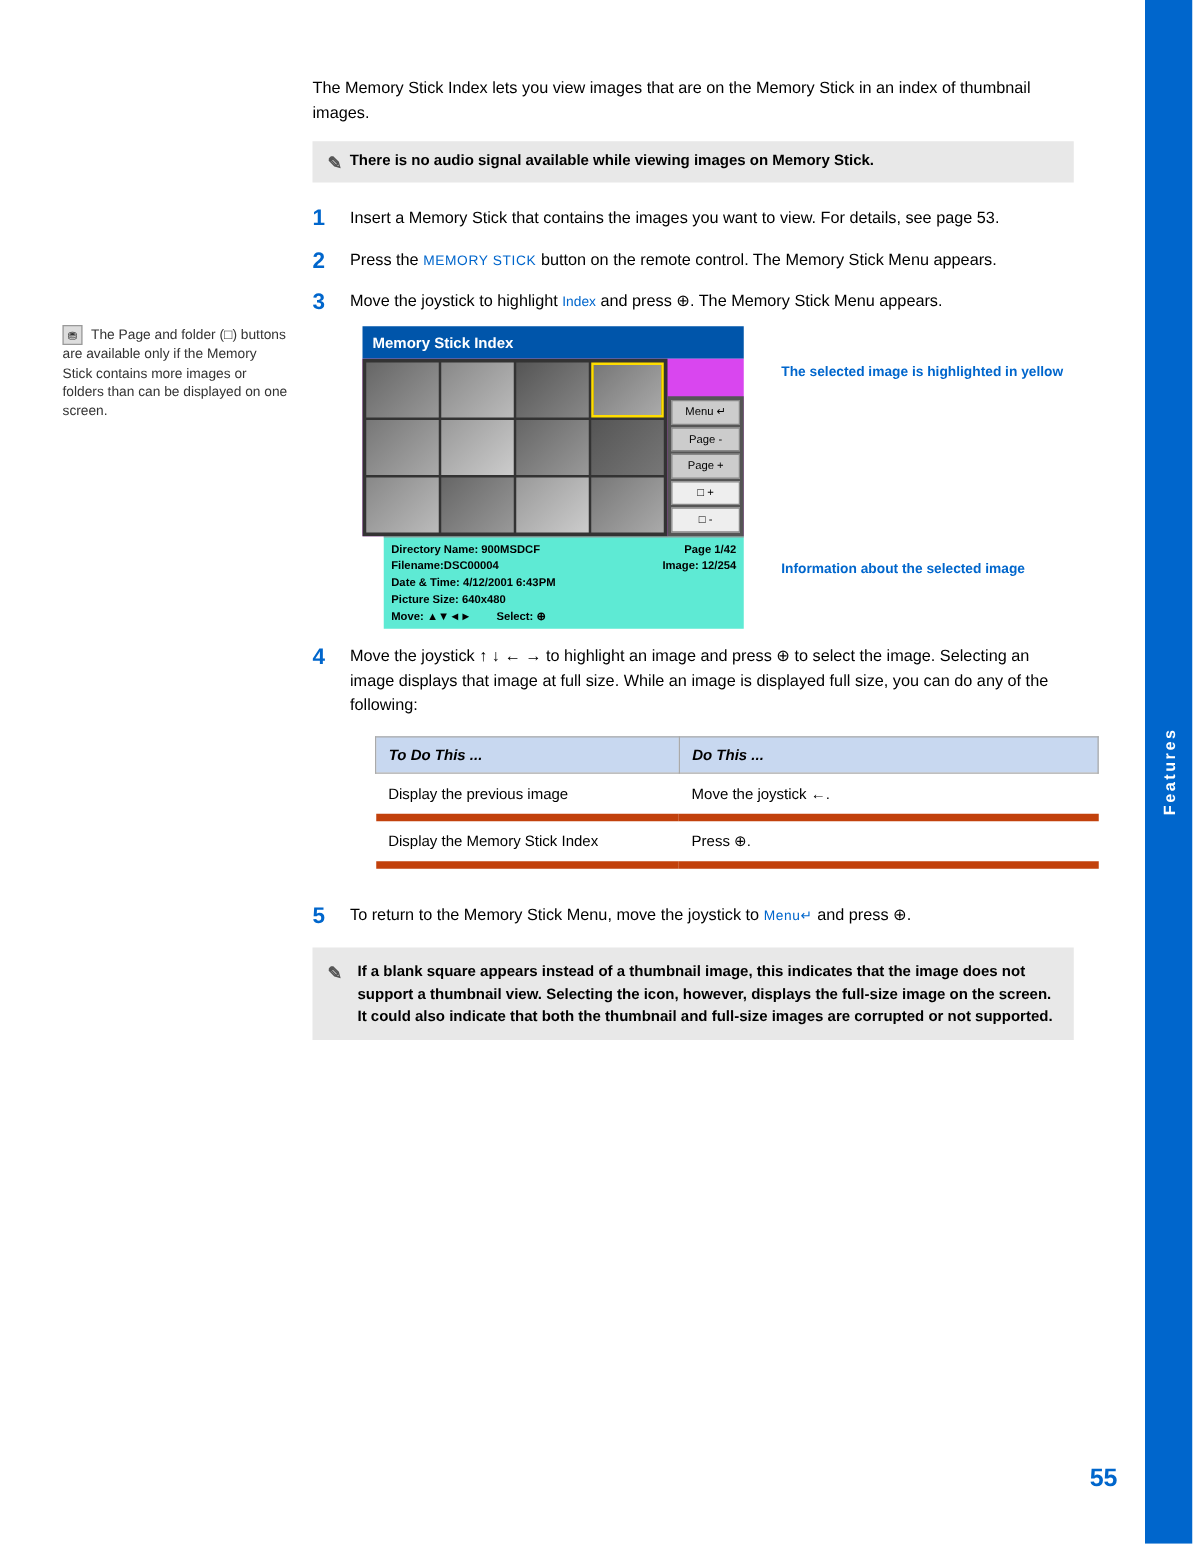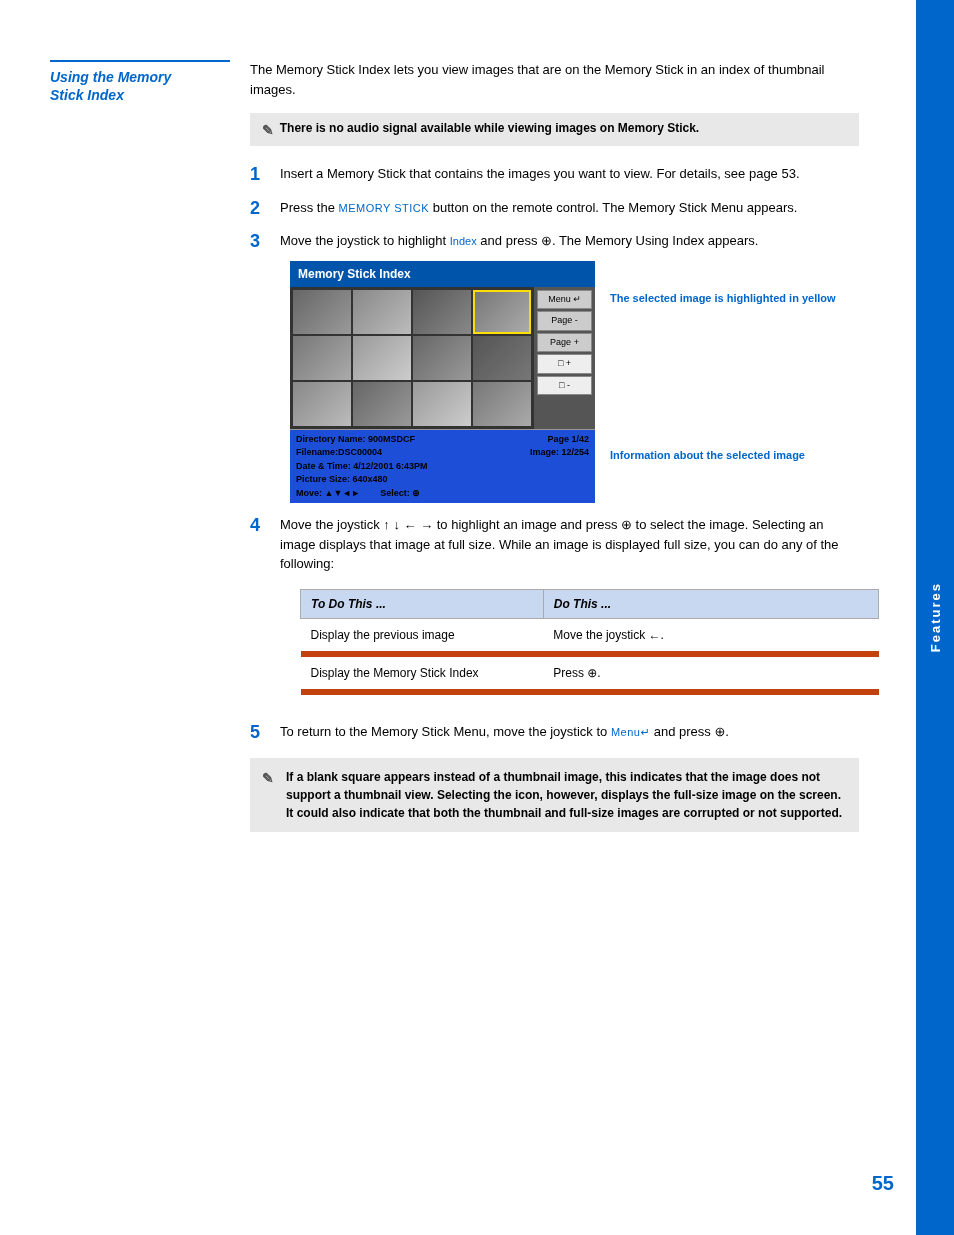--- a/index.html
+++ b/index.html
@@ -184,25 +184,26 @@
     .scr-btn-folder {
       background: #eee;
       border: 1px solid #888;
       font-size: 9px;
       padding: 2px 4px;
       text-align: center;
       min-width: 55px;
     }
 
     .screenshot-info-bar {
-      background: #1d4ed8;
+      background: #5eead4;
       padding: 3px 6px;
       font-size: 9px;
       line-height: 1.5;
       border-top: 1px solid #999;
+      margin-left: 17px;
     }
 
     .info-row {
       display: flex;
       justify-content: space-between;
     }
 
     .info-bold {
       font-weight: bold;
       font-size: 9px;
@@ -255,25 +256,25 @@
 
   <div class="right-sidebar">
     <span class="sidebar-label">Features</span>
   </div>
 
   <div class="page-number">55</div>
 
   <div class="content-area">
 
     <div class="left-column">
-      <div class="section-title">
-        <span>Using the Memory</span><br>
-        <span>Stick Index</span>
+
+      <div class="sidebar-note">
+        <span style="display:inline-block; width:16px; height:16px; background:#ddd; border:1px solid #999; vertical-align:middle; margin-right:4px; font-size:9px; text-align:center; line-height:16px;">⛃</span>
+        <span>The Page and folder (□) buttons are available only if the Memory Stick contains more images or folders than can be displayed on one screen.</span>
       </div>
-
     </div>
 
     <div class="right-column">
 
       <p class="intro-text">The Memory Stick Index lets you view images that are on the Memory Stick in an index of thumbnail images.</p>
 
       <div class="note-box">
         <span class="note-icon">✎</span>
         <span>There is no audio signal available while viewing images on Memory Stick.</span>
       </div>
@@ -290,31 +291,31 @@
         <li class="step-item">
           <span class="step-number">2</span>
           <div class="step-content">
             <span>Press the </span><span class="memory-stick-highlight">MEMORY STICK</span><span> button on the remote control. The Memory Stick Menu appears.</span>
           </div>
         </li>
 
         <li class="step-item">
           <span class="step-number">3</span>
           <div class="step-content">
-            <span>Move the joystick to highlight </span><span class="index-highlight">Index</span><span> and press ⊕. The Memory Using Index appears.</span>
+            <span>Move the joystick to highlight </span><span class="index-highlight">Index</span><span> and press ⊕. The Memory Stick Menu appears.</span>
 
             
-            <div style="display:flex; gap:15px; margin-top:10px; margin-left:10px;">
+            <div style="display:flex; gap:30px; margin-top:10px; margin-left:10px;">
               <div>
 
                 <div class="screenshot-title-bar">
                   <span>Memory Stick Index</span>
                 </div>
 
-                <div style="display:flex; background:#d946ef;">
+                <div style="display:flex; background:#d946ef;align-items:flex-end;">
 
                   <div style="display:grid; grid-template-columns: repeat(4, 58px); gap:2px; padding:3px; background:#333;">
 
                     <div class="thumb-cell" style="width:58px;height:44px;background:linear-gradient(135deg,#666,#999);"></div>
                     <div class="thumb-cell" style="width:58px;height:44px;background:linear-gradient(135deg,#888,#bbb);"></div>
                     <div class="thumb-cell" style="width:58px;height:44px;background:linear-gradient(135deg,#555,#888);"></div>
                     <div class="thumb-cell highlighted" style="width:58px;height:44px;background:linear-gradient(135deg,#777,#aaa);border:2px solid #ffdd00;"></div>
 
                     <div class="thumb-cell" style="width:58px;height:44px;background:linear-gradient(135deg,#777,#aaa);"></div>
                     <div class="thumb-cell" style="width:58px;height:44px;background:linear-gradient(135deg,#999,#ccc);"></div>

